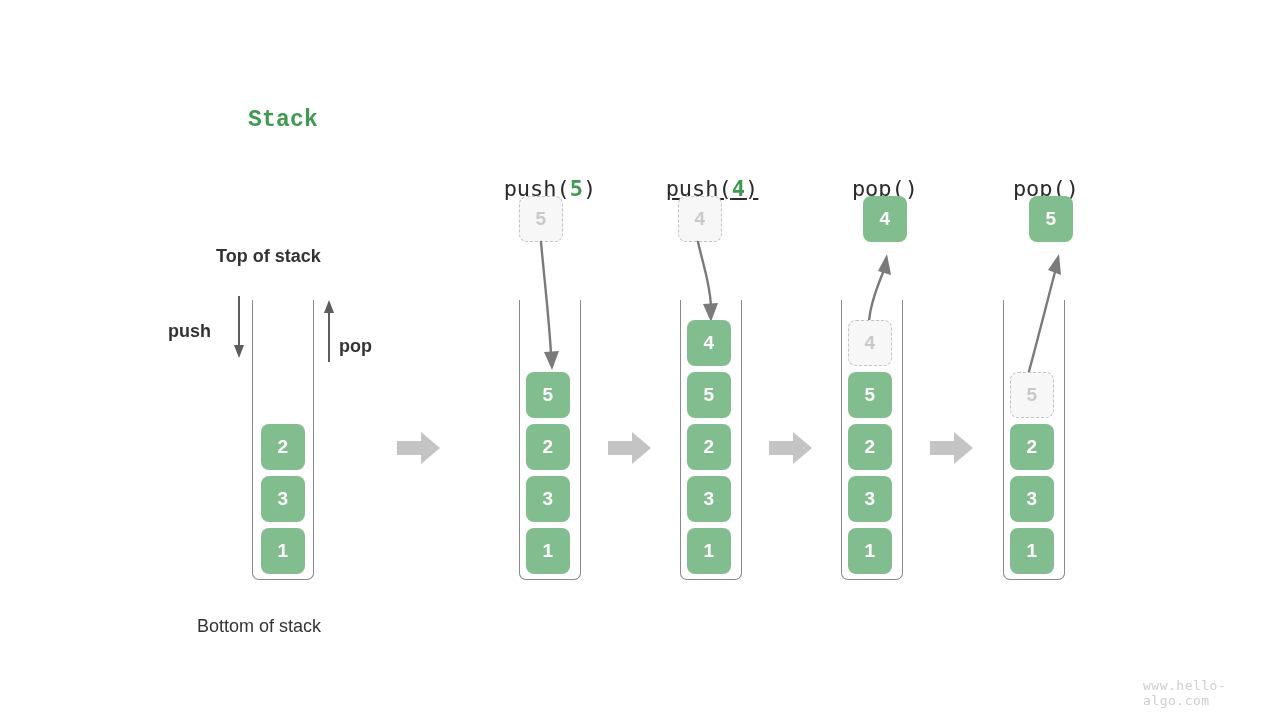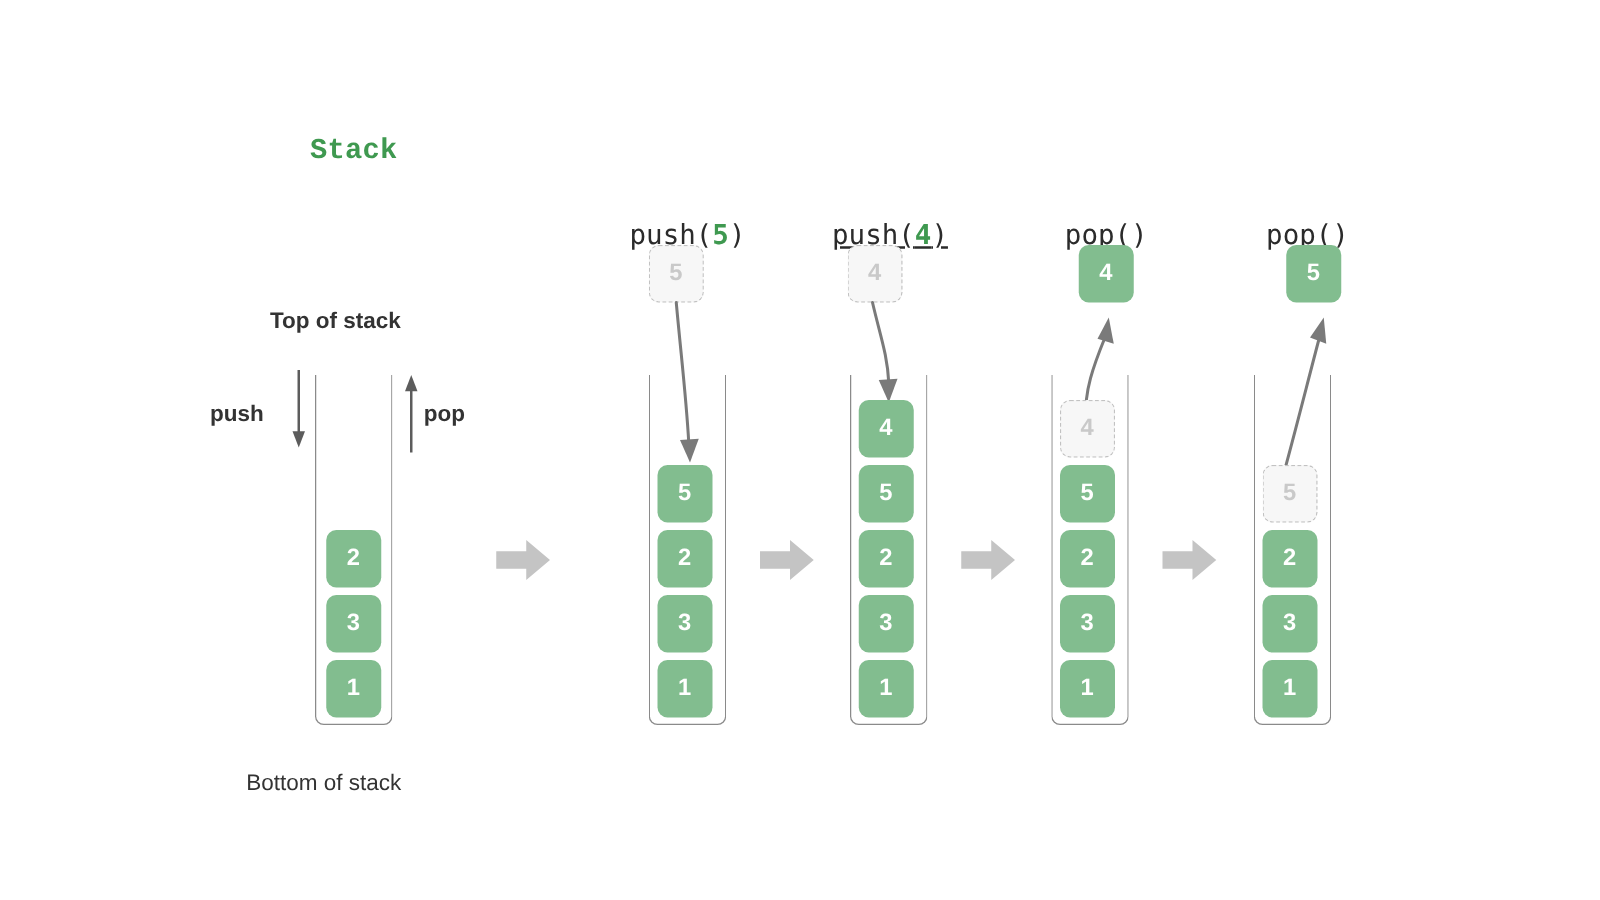--- a/index.html
+++ b/index.html
@@ -42,21 +42,21 @@
     font-weight: normal;
     color: #333333;
   }
   .lbl-push {
     left: 168px; top: 321px;
     font-size: 18px;
     font-weight: bold;
     color: #333333;
   }
   .lbl-pop {
-    left: 339px; top: 321px;
+    left: 339px; top: 336px;
     font-size: 18px;
     font-weight: bold;
     color: #333333;
   }
 
   
   .op-head {
     font-family: "DejaVu Sans Mono", "Liberation Mono", monospace;
     font-size: 22px;
     color: #2b2b2b;
@@ -206,14 +206,15 @@
     <path d="M20 142 C 30 106, 40 66, 50 28" stroke="#7a7a7a" stroke-width="2.4" fill="none" stroke-linecap="round"></path>
     <path d="M54 10 L43 26 L56 31 Z" fill="#7a7a7a"></path>
   </svg>
 
   <div class="abs container-u" style="left:1003px; top:300px; height:280px;"></div>
   <div class="abs cell ghost" style="left:1010px; top:372px;">5</div>
   <div class="abs cell" style="left:1010px; top:424px;">2</div>
   <div class="abs cell" style="left:1010px; top:476px;">3</div>
   <div class="abs cell" style="left:1010px; top:528px;">1</div>
 
+  <div class="abs watermark">www.hello-algo.com</div>
 
 </div>
 
 </body></html>

